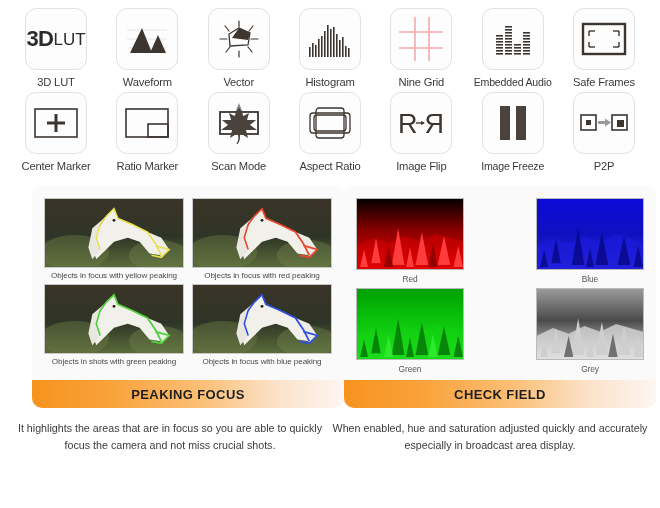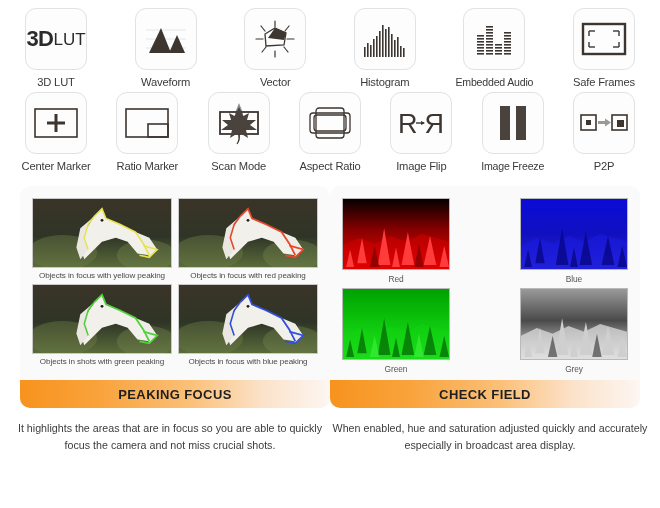--- a/index.html
+++ b/index.html
@@ -50,23 +50,24 @@
 
   
   .lut-wrap{display:flex;flex-direction:row;align-items:center;line-height:1;}
   .lut-3d{font-size:22px;font-weight:bold;color:#2b2b2b;letter-spacing:-0.5px;}
   .lut-txt{font-size:17px;color:#2b2b2b;letter-spacing:0px;margin-top:1px;}
 
   
   .panels{
     display:flex;
     justify-content:flex-start;
-    padding:0 20px;
+    padding:0 4px;
     margin-top:14px;
     box-sizing:border-box;
+    margin-left:28px;
   }
   .panel{
     width:316px;
     background:#fafafa;
     border-radius:10px;
     padding:12px 12px 0 12px;
     box-sizing:border-box;
     position:relative;
     overflow:hidden;
   }
@@ -198,20 +199,33 @@
             <rect x="32" y="19" width="1.6" height="17"></rect>
             <rect x="35" y="16" width="1.6" height="20"></rect>
             <rect x="38" y="25" width="1.6" height="11"></rect>
             <rect x="41" y="27" width="1.6" height="9"></rect>
           </g>
         </svg>
       </div>
       <div class="icon-label">Histogram</div>
     </div>
 
+    <div class="icon-cell">
+      <div class="icon-tile">
+        <svg width="46" height="46" viewBox="0 0 46 46">
+          <g stroke="#f7a8ac" stroke-width="1.6">
+            <line x1="17" y1="1" x2="17" y2="45"></line>
+            <line x1="31" y1="1" x2="31" y2="45"></line>
+            <line x1="1" y1="16" x2="45" y2="16"></line>
+            <line x1="1" y1="32" x2="45" y2="32"></line>
+          </g>
+        </svg>
+      </div>
+      <div class="icon-label">Nine Grid</div>
+    </div>
 
     <div class="icon-cell wide">
       <div class="icon-tile">
         <svg width="44" height="40" viewBox="0 0 44 40">
           <g fill="#3c3530">
             <g>
               <rect x="5" y="16" width="7" height="1.6"></rect>
                 <rect x="5" y="19" width="7" height="1.6"></rect>
               <rect x="5" y="22" width="7" height="1.6"></rect>
                 <rect x="5" y="25" width="7" height="1.6"></rect>

